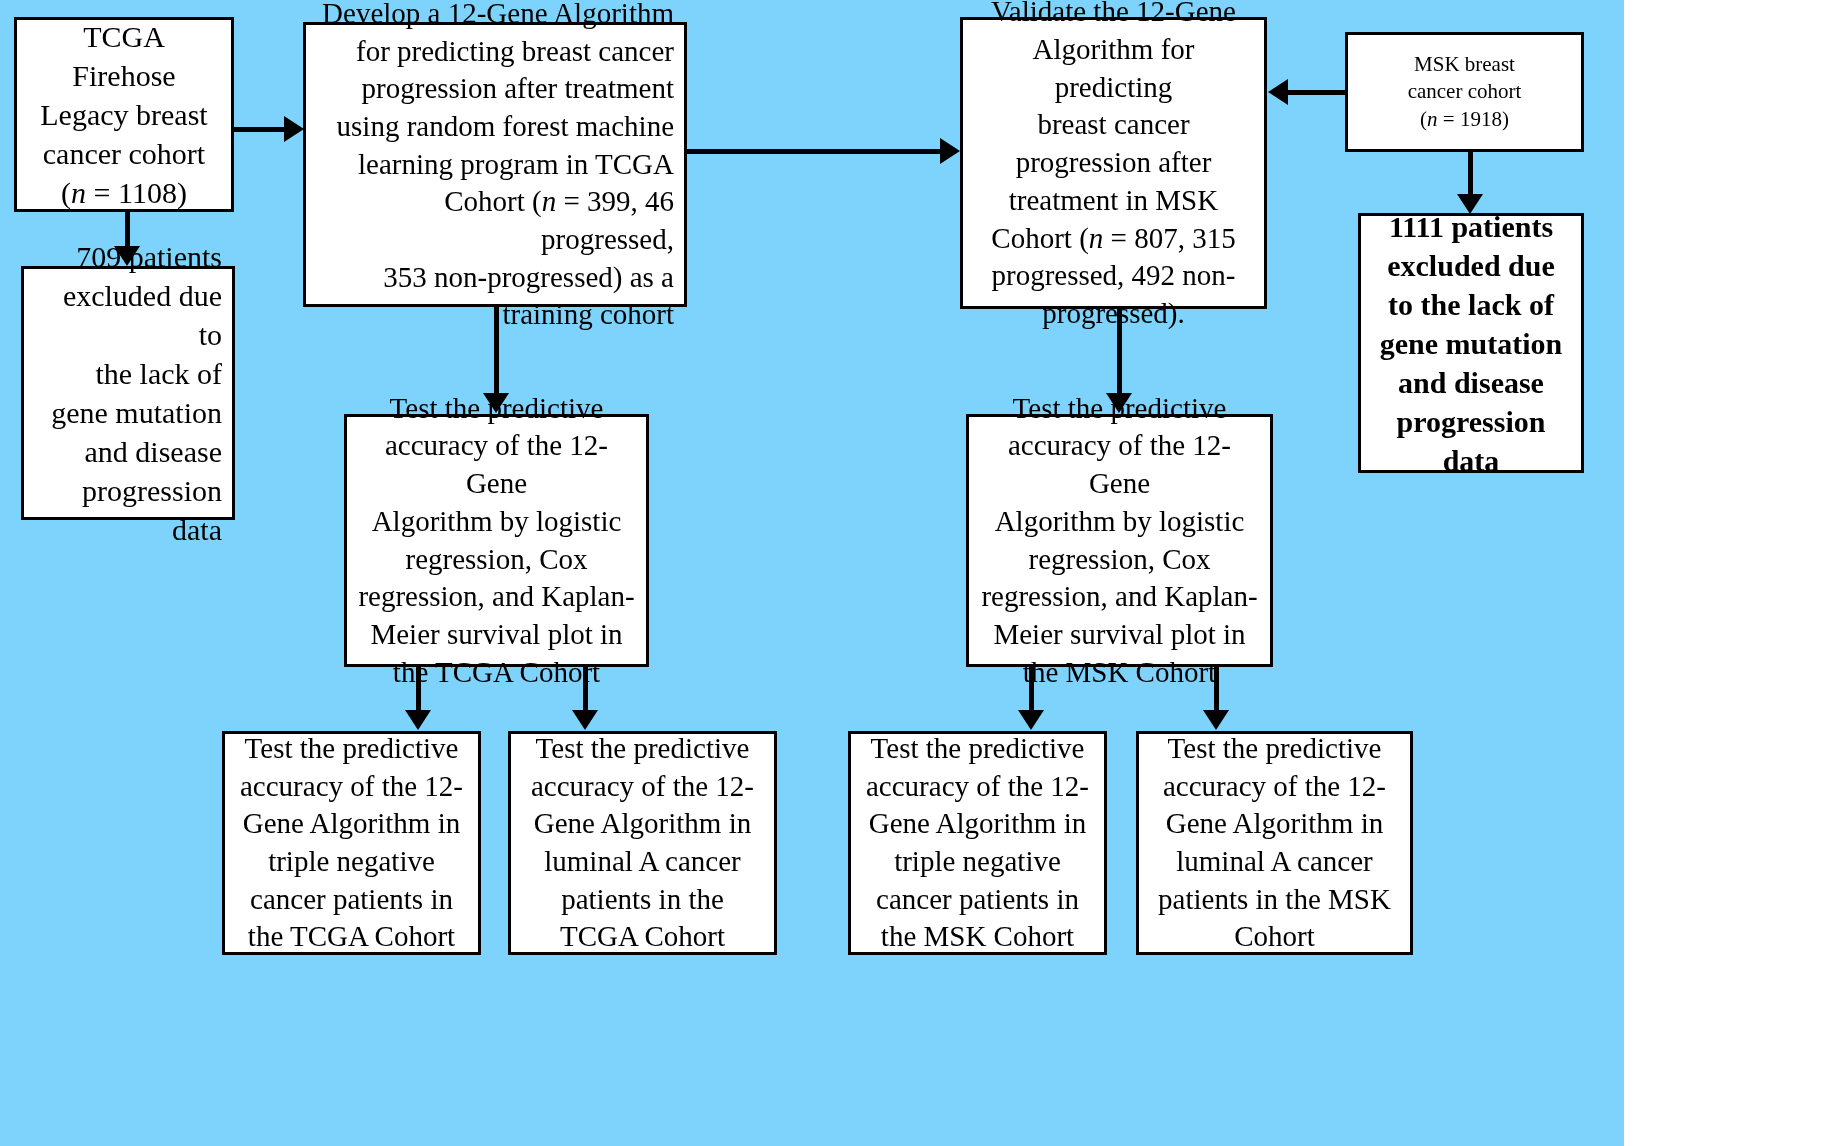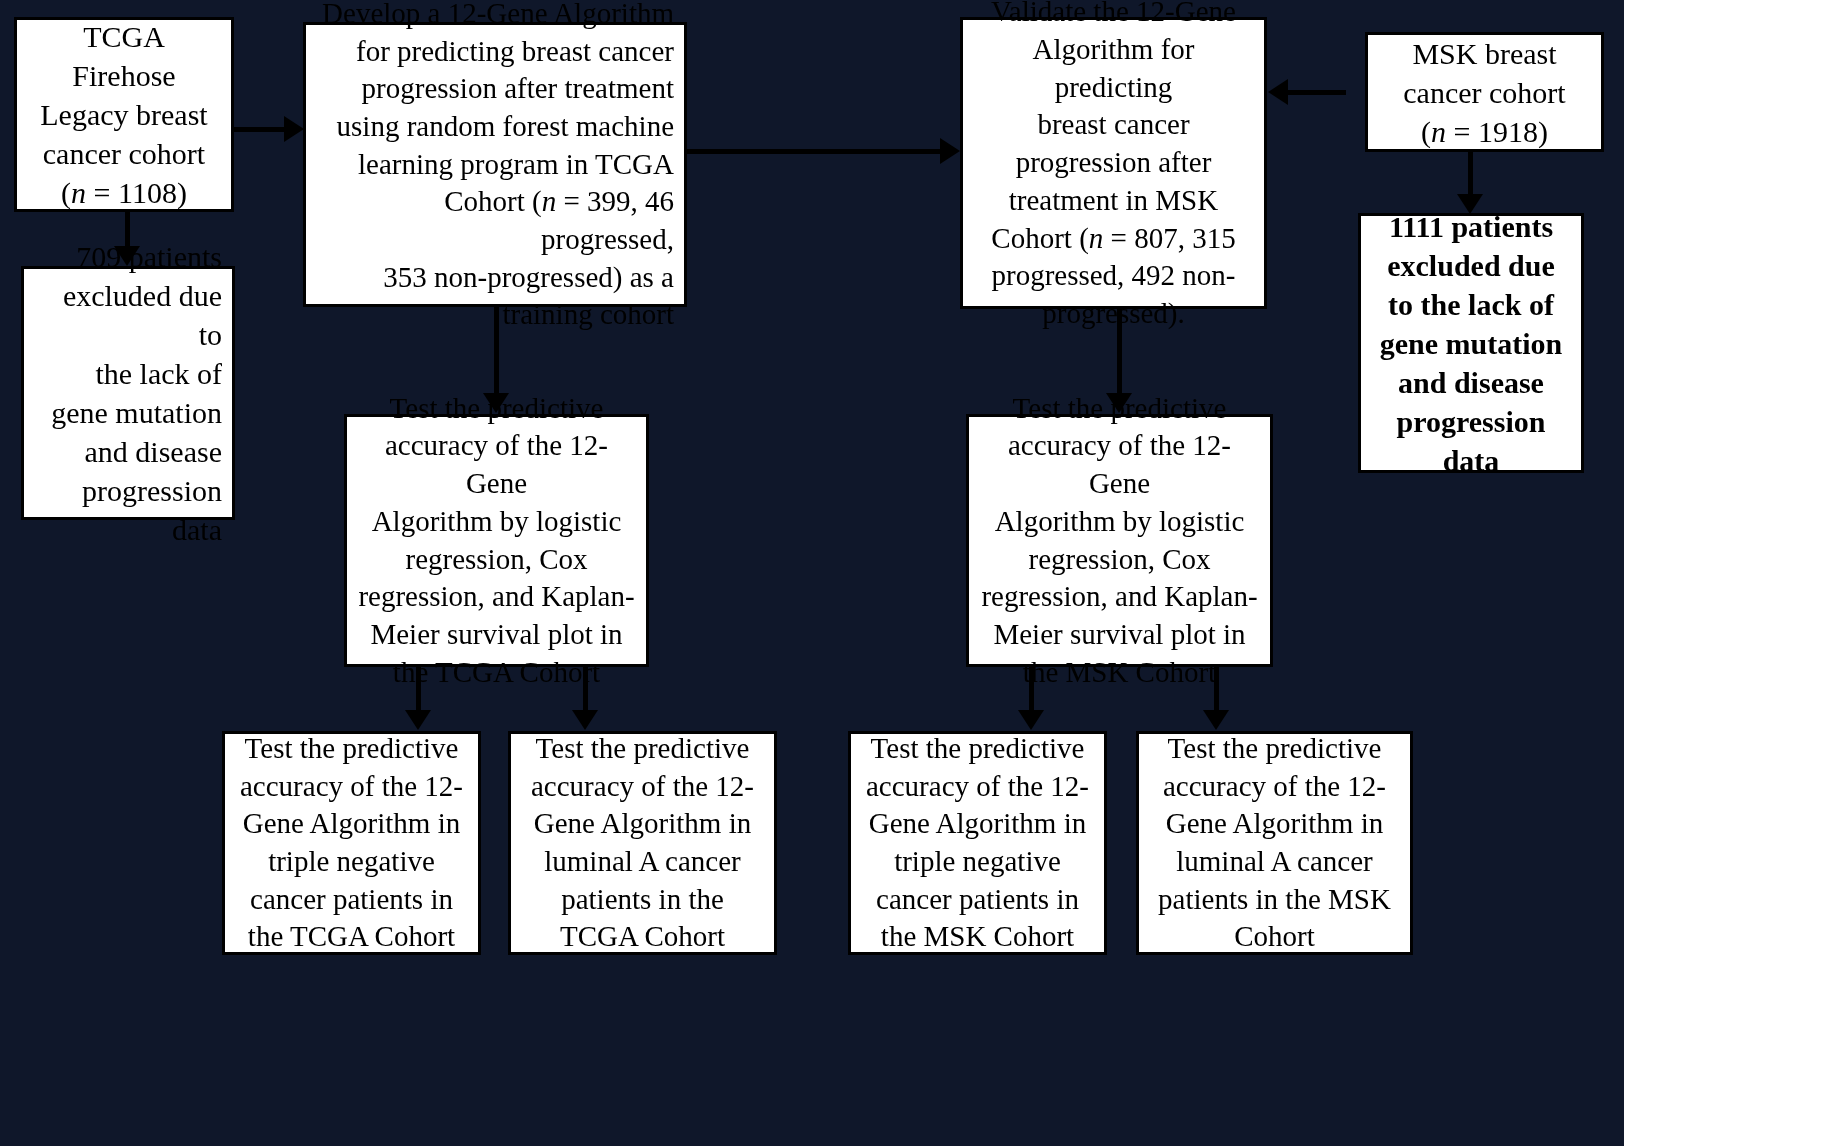--- a/index.html
+++ b/index.html
@@ -8,21 +8,21 @@
     background: #ffffff;
   }
   body {
     font-family: "Liberation Serif", "DejaVu Serif", serif;
     color: #000000;
   }
   #canvas {
     position: relative;
     width: 1624px;
     height: 1146px;
-    background: #0f172a;
+    background: #7dd3fc;
     overflow: hidden;
   }
   .box {
     position: absolute;
     box-sizing: border-box;
     border: 3px solid #000000;
     background: #ffffff;
     display: flex;
     align-items: center;
     justify-content: center;
@@ -105,21 +105,21 @@
     <span class="txt">Validate the 12-Gene
 Algorithm for predicting
 breast cancer
 progression after
 treatment in MSK
 Cohort (<i class="ital">n</i> = 807, 315
 progressed, 492 non-
 progressed).</span>
   </div>
 
-  <div class="box" style="left:1345px; top:32px; width:239px; height:120px; font-size:30px;margin-left:20px;">
+  <div class="box" style="left:1345px; top:32px; width:239px; height:120px; font-size:21px;">
     <span class="txt">MSK breast
 cancer cohort
 (<i class="ital">n</i> = 1918)</span>
   </div>
 
   <div class="box" style="left:1358px; top:213px; width:226px; height:260px; font-size:30px;font-weight:bold;">
     <span class="txt">1111 patients
 excluded due
 to the lack of
 gene mutation

